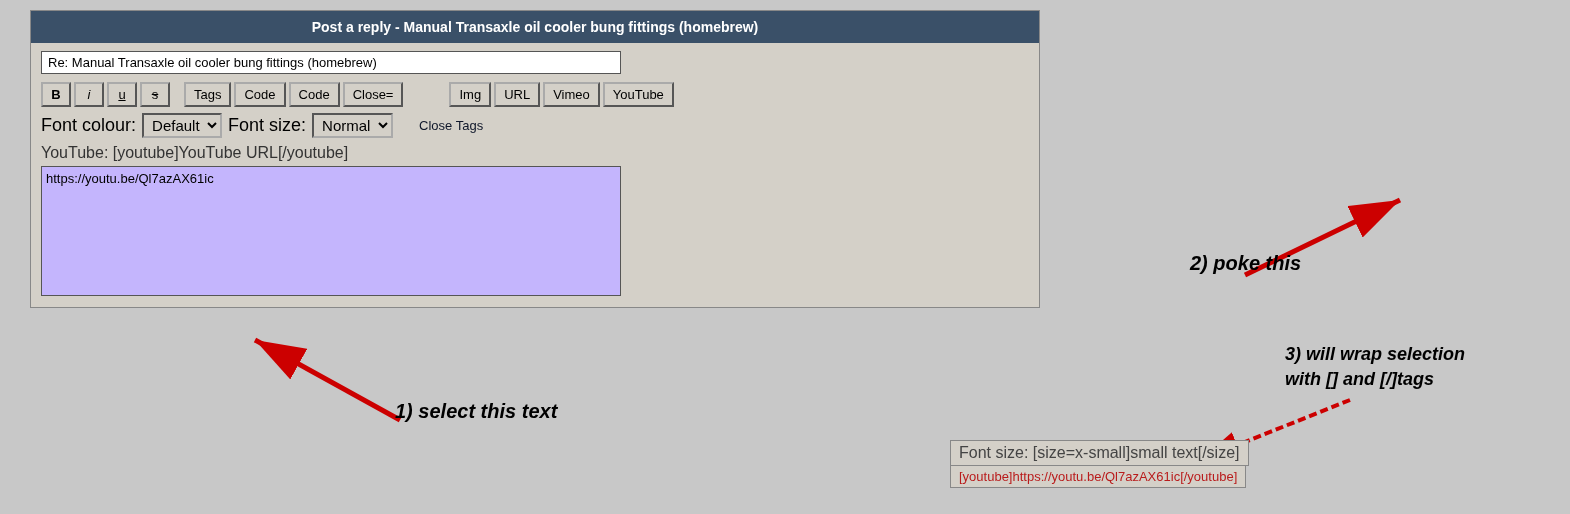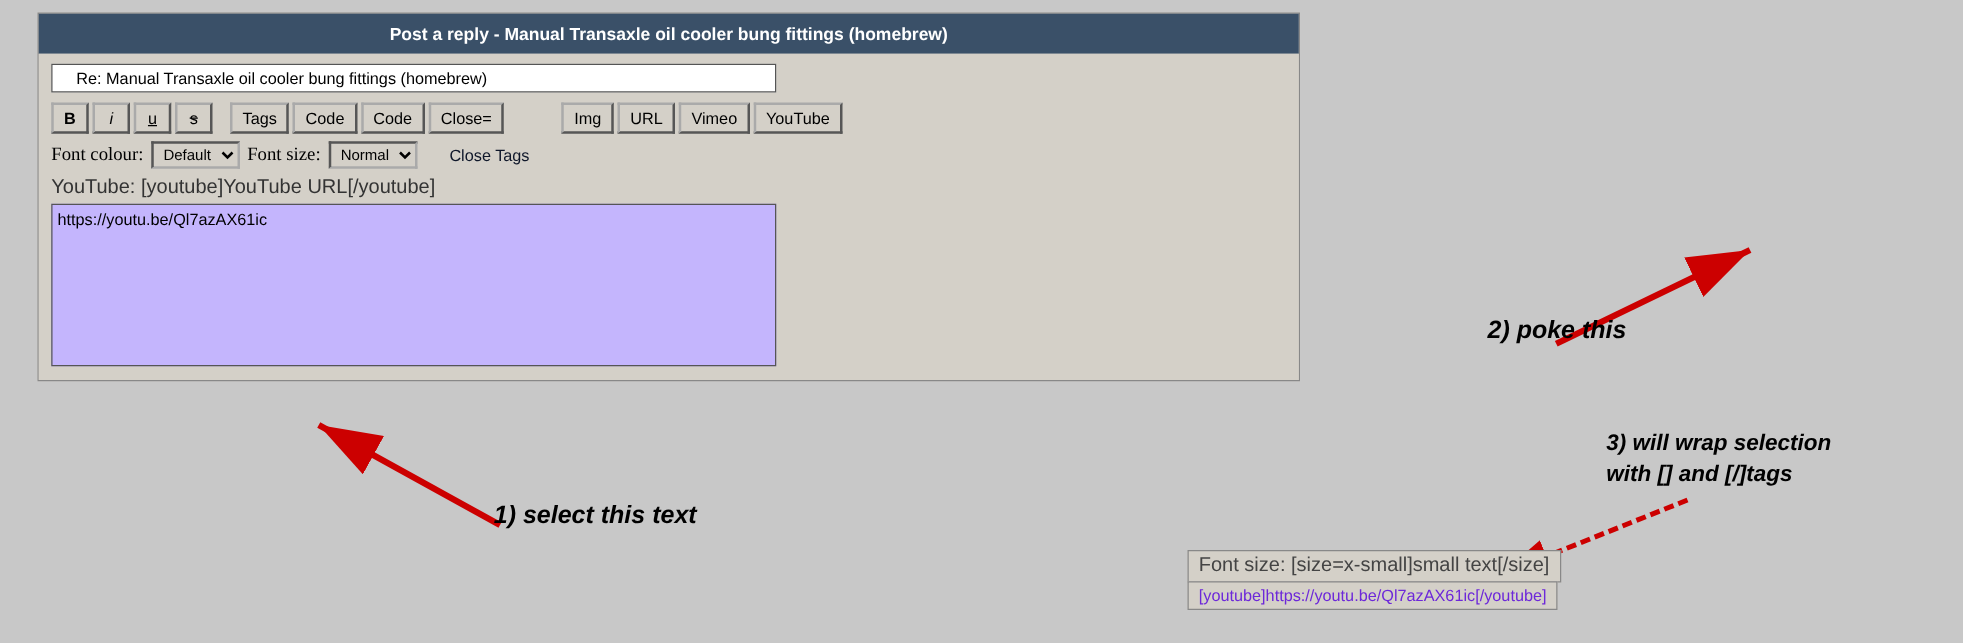--- a/index.html
+++ b/index.html
@@ -41,21 +41,21 @@
 
     .panel-body {
       padding: 8px 10px;
       background: #d4d0c8;
     }
 
     
     .subject-input {
       width: 580px;
       border: 1px solid #555;
-      padding: 3px 19px;
+      padding: 3px 6px;
       font-size: 13px;
       background: #fff;
       display: block;
       margin-bottom: 8px;
     }
 
     
     .toolbar {
       display: flex;
       flex-wrap: wrap;
@@ -86,28 +86,27 @@
     
     .font-controls {
       display: flex;
       align-items: center;
       gap: 6px;
       margin-bottom: 6px;
       font-size: 13px;
     }
 
     .font-label {
-      font-size: 15px;
-      font-family: Liberation Serif, serif;
+      font-size: 18px;
     }
 
     .font-select {
       border: 2px inset #aaa;
       background: #d4d0c8;
-      font-size: 12px;
+      font-size: 15px;
       padding: 1px 4px;
       cursor: pointer;
     }
 
     .close-tags-link {
       color: #0f172a;
       text-decoration: none;
       cursor: pointer;
       margin-left: 20px;
       font-size: 13px;
@@ -217,21 +216,21 @@
   </div>
 
   <div style="
     position: absolute;
     top: 465px;
     left: 950px;
     background: #d4d0c8;
     border: 1px solid #888;
     padding: 3px 8px;
     font-size: 13px;
-    color: #6d28d9;
+    color: #b91c1c;
     z-index: 10;
     white-space: nowrap;
   ">
     <span>[youtube]https://youtu.be/Ql7azAX61ic[/youtube]</span>
   </div>
 
   <svg class="svg-arrows" xmlns="http://www.w3.org/2000/svg">
     <defs>
       <marker id="arrowhead-red" markerWidth="10" markerHeight="7" refX="10" refY="3.5" orient="auto">
         <polygon points="0 0, 10 3.5, 0 7" fill="#cc0000"></polygon>

